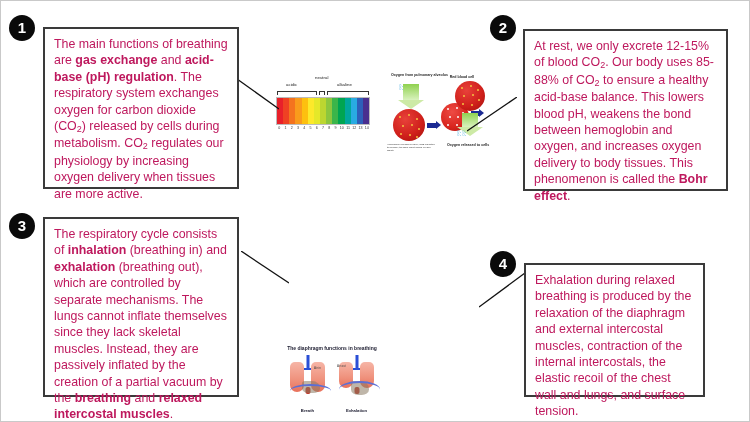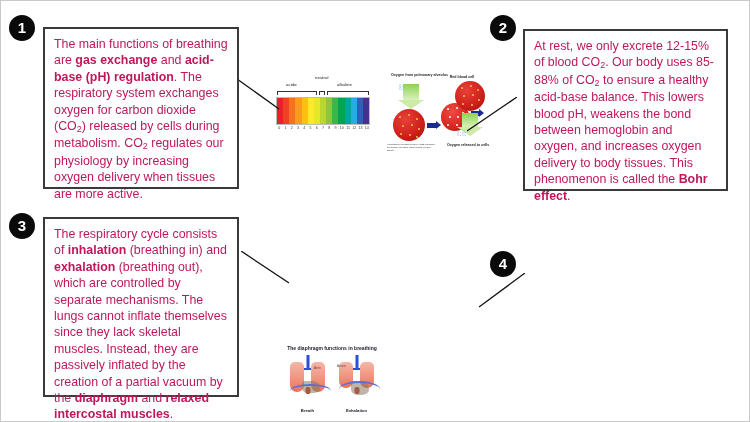--- a/index.html
+++ b/index.html
@@ -361,21 +361,21 @@
 
     <div class="rbc-greenarrow" style="left:77px; top:40px; height:14px;"></div>
     <div class="rbc-o2" style="left:72px; top:58px;">O₂ O₂<br>O₂ O₂</div>
     <div class="rbc-label" style="left:62px; top:70px; width:40px;">Oxygen released to cells</div>
     <div class="rbc-cap" style="left:2px; top:70px; width:48px;">Hemoglobin releases oxygen; CO2 regulates its release; the Bohr effect lowers oxygen affinity</div>
   </div>
 
   <div class="badge" style="left:8px; top:212px;">3</div>
 
   <div class="textbox" style="left:42px; top:216px; width:196px; height:180px;">
-    <span>The respiratory cycle consists of <b>inhalation</b> (breathing in) and <b>exhalation</b> (breathing out), which are controlled by separate mechanisms. The lungs cannot inflate themselves since they lack skeletal muscles. Instead, they are passively inflated by the creation of a partial vacuum by the <b>diaphragm</b> and <b>relaxed intercostal muscles</b>.</span>
+    <span>The respiratory cycle consists of <b>inhalation</b> (breathing in) and <b>exhalation</b> (breathing out), which are controlled by separate mechanisms. The lungs cannot inflate themselves since they lack skeletal muscles. Instead, they are passively inflated by the creation of a partial vacuum by the <b>breathing</b> and <b>relaxed intercostal muscles</b>.</span>
   </div>
 
   <div class="figure dia-wrap" style="left:285px; top:256px;">
     <div class="dia-title">The diaphragm functions in breathing</div>
     <div class="dia-pair">
 
       <div class="dia-unit">
         <div class="lung-torso">
           <div class="trachea"></div>
           <div class="bronchi"></div>
@@ -401,14 +401,17 @@
         </div>
         <div class="dia-note" style="left:2px; top:10px;">Air out</div>
         <div class="dia-cap">Exhalation</div>
       </div>
 
     </div>
   </div>
 
   <div class="badge" style="left:489px; top:250px;">4</div>
 
+  <div class="textbox" style="left:523px; top:262px; width:181px; height:134px;">
+    <span>Exhalation during relaxed breathing is produced by the relaxation of the diaphragm and external intercostal muscles, contraction of the internal intercostals, the elastic recoil of the chest wall and lungs, and surface tension.</span>
+  </div>
 
 </div>
 
 </body></html>

